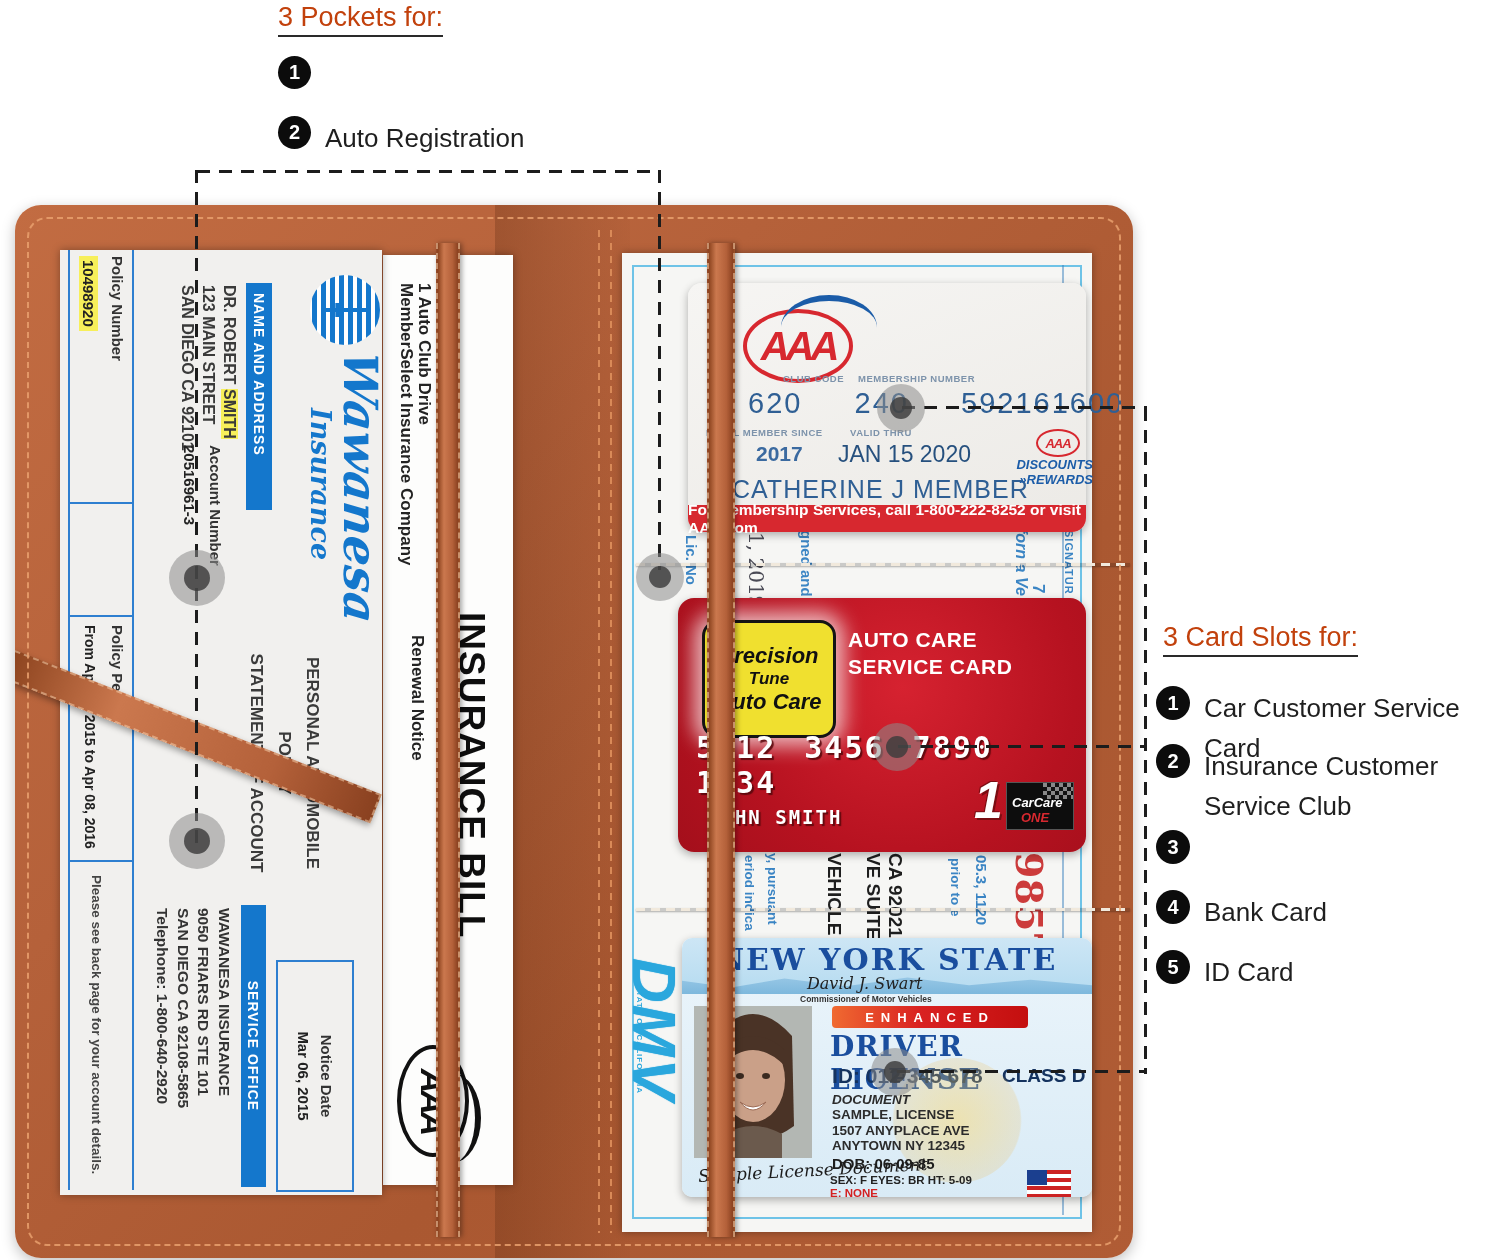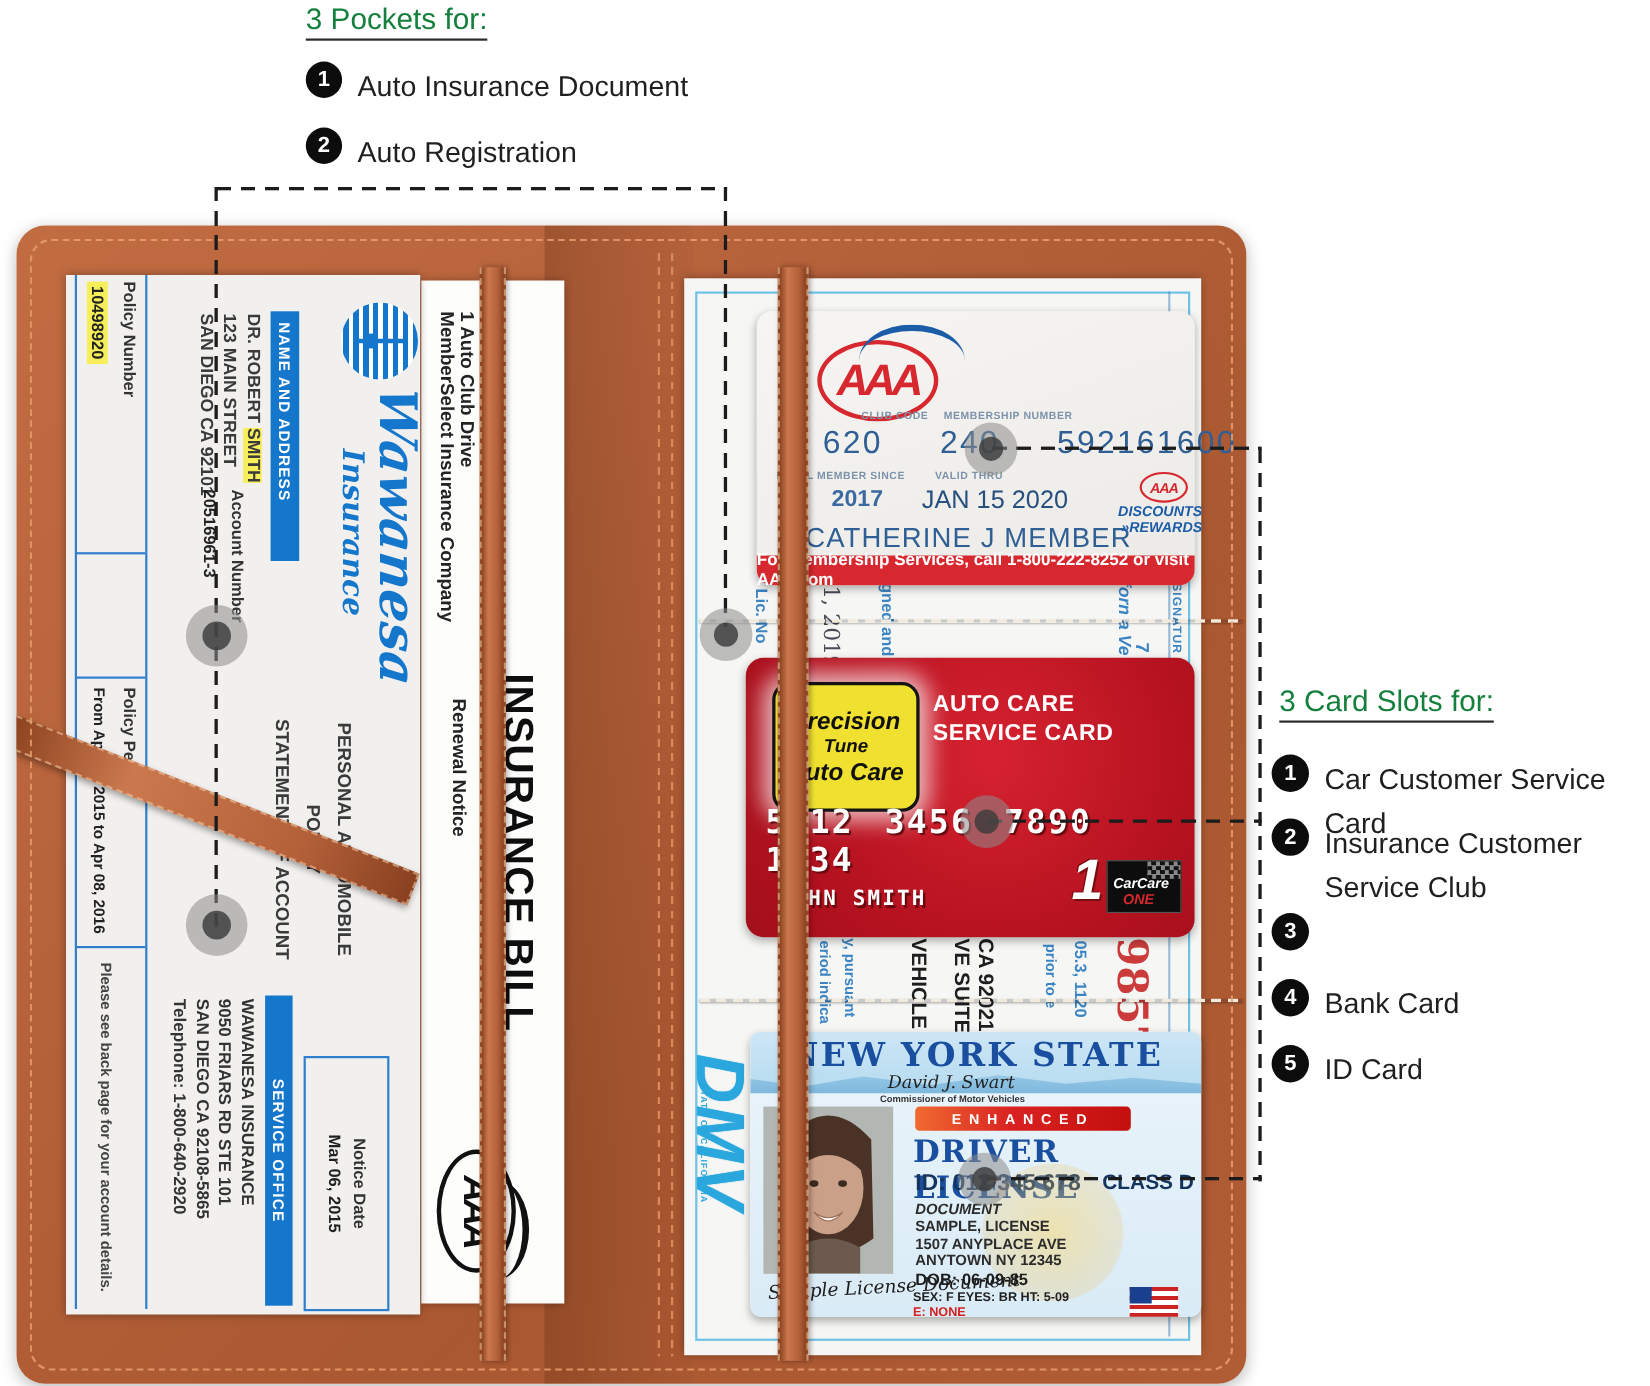--- a/index.html
+++ b/index.html
@@ -1,19 +1,19 @@
 <!DOCTYPE html>
 <html><head>
 <meta charset="utf-8">
 <style>
   html,body{margin:0;padding:0;background:#fff;}
   body{width:1500px;height:1260px;position:relative;font-family:"Liberation Sans",sans-serif;overflow:hidden;}
   .abs{position:absolute;}
   
-  .anno-title{font-size:27px;color:#15803d;border-bottom:2px solid #2a2a2a;padding-bottom:3px;}
+  .anno-title{font-size:27px;color:#c2410c;border-bottom:2px solid #2a2a2a;padding-bottom:3px;}
   .anno-item{display:flex;align-items:flex-start;gap:14px;}
   .num-circle{width:33px;height:33px;border-radius:50%;background:#0c0c0c;color:#fff;font-size:20px;font-weight:bold;display:flex;align-items:center;justify-content:center;flex:0 0 33px;}
   .anno-label{font-size:26px;color:#1f1f1f;line-height:1.55;padding-top:2px;}
   .dash-h{height:3px;background:repeating-linear-gradient(to right,#1c1c1c 0 13px,transparent 13px 22px);}
   .dash-v{width:3px;background:repeating-linear-gradient(to bottom,#1c1c1c 0 13px,transparent 13px 22px);}
   .anchor-dot{border-radius:50%;background:rgba(140,140,140,.55);display:flex;align-items:center;justify-content:center;}
   .anchor-dot i{display:block;border-radius:50%;background:rgba(60,60,60,.82);}
   
   #wallet{left:15px;top:205px;width:1118px;height:1053px;border-radius:26px;overflow:hidden;
     background:linear-gradient(135deg,#c26c42 0%,#b5613a 35%,#aa5831 65%,#b05c35 100%);
@@ -243,21 +243,20 @@
   <div class="abs strap" style="left:692px;top:38px;width:24px;height:994px;z-index:7;"></div>
 
   <div id="edge-stitch" class="abs"></div>
 </div>
 
 <div class="abs" style="left:278px;top:2px;z-index:20;">
   <span class="anno-title">3 Pockets for:</span>
 </div>
 <div class="abs anno-item" style="left:278px;top:56px;z-index:20;">
   <div class="num-circle">1</div>
-  <div class="anno-label">Auto Insurance Document</div>
 </div>
 <div class="abs anno-item" style="left:278px;top:116px;z-index:20;">
   <div class="num-circle">2</div>
   <div class="anno-label">Auto Registration</div>
 </div>
 
 <div class="abs" style="left:1163px;top:622px;z-index:20;">
   <span class="anno-title">3 Card Slots for:</span>
 </div>
 <div class="abs anno-item" style="left:1156px;top:686px;width:330px;z-index:20;">

